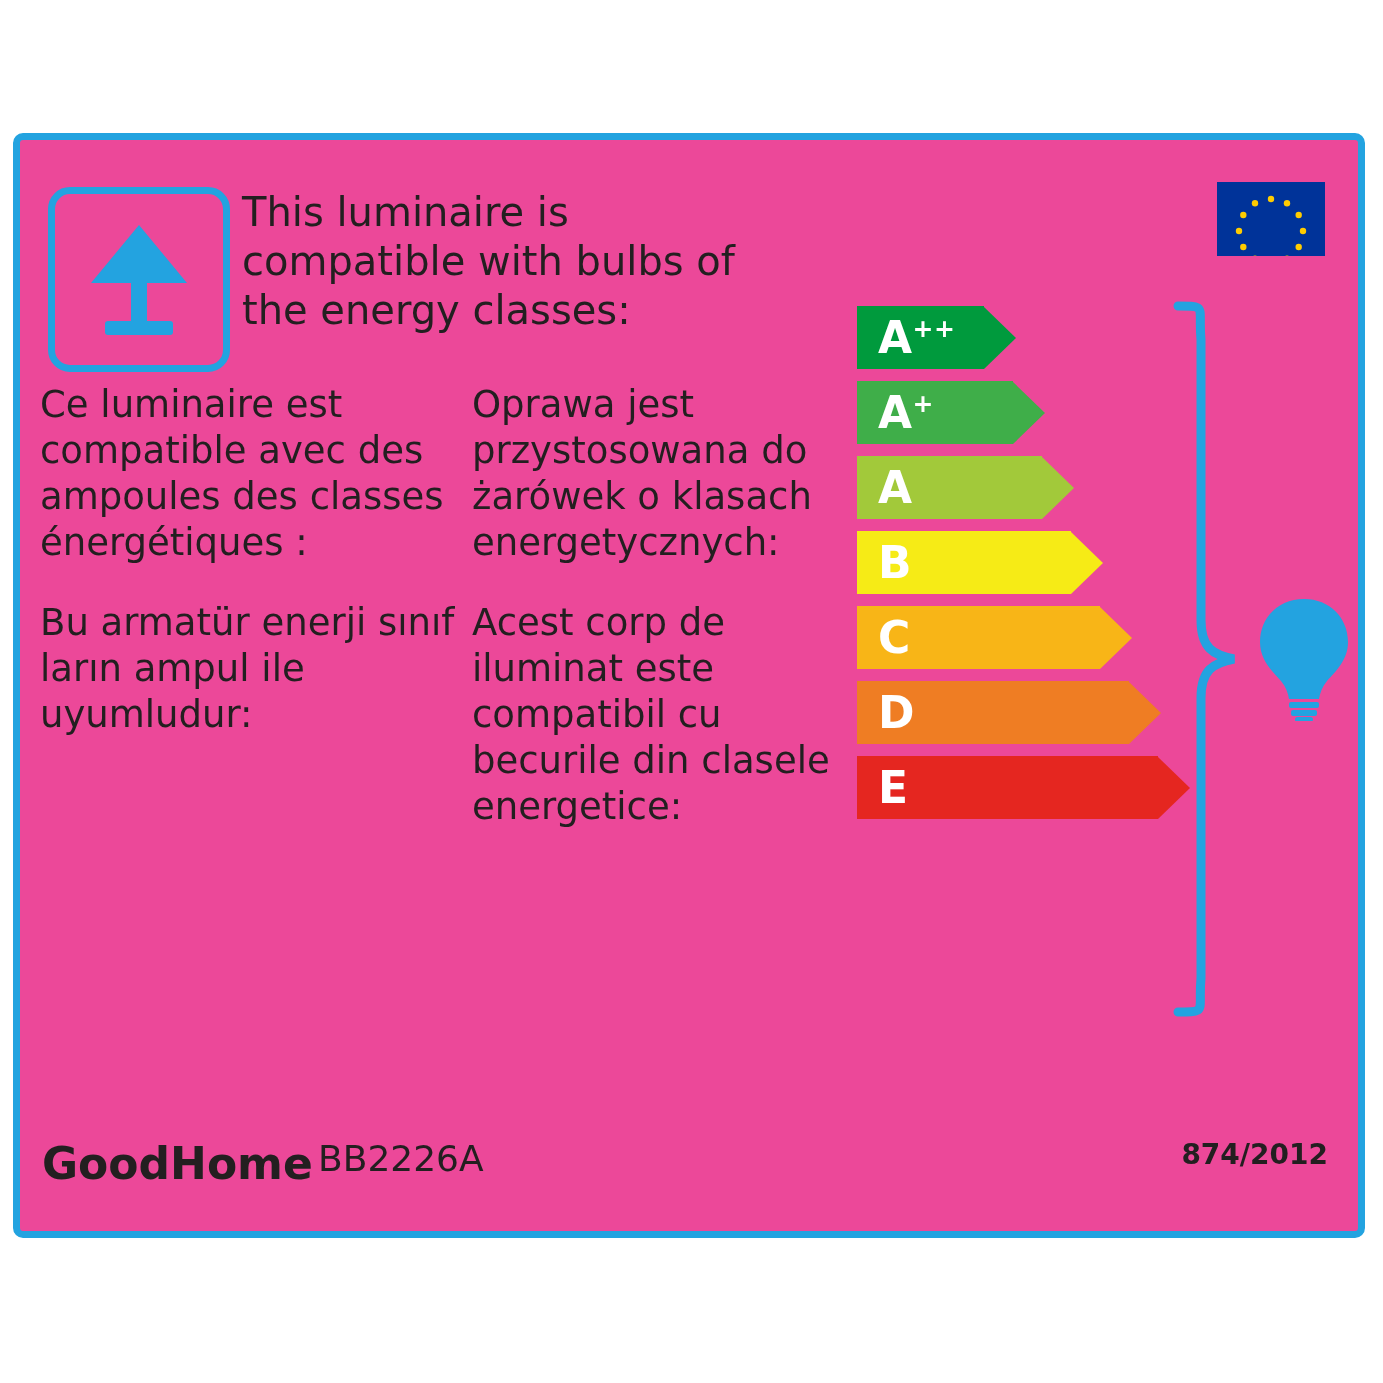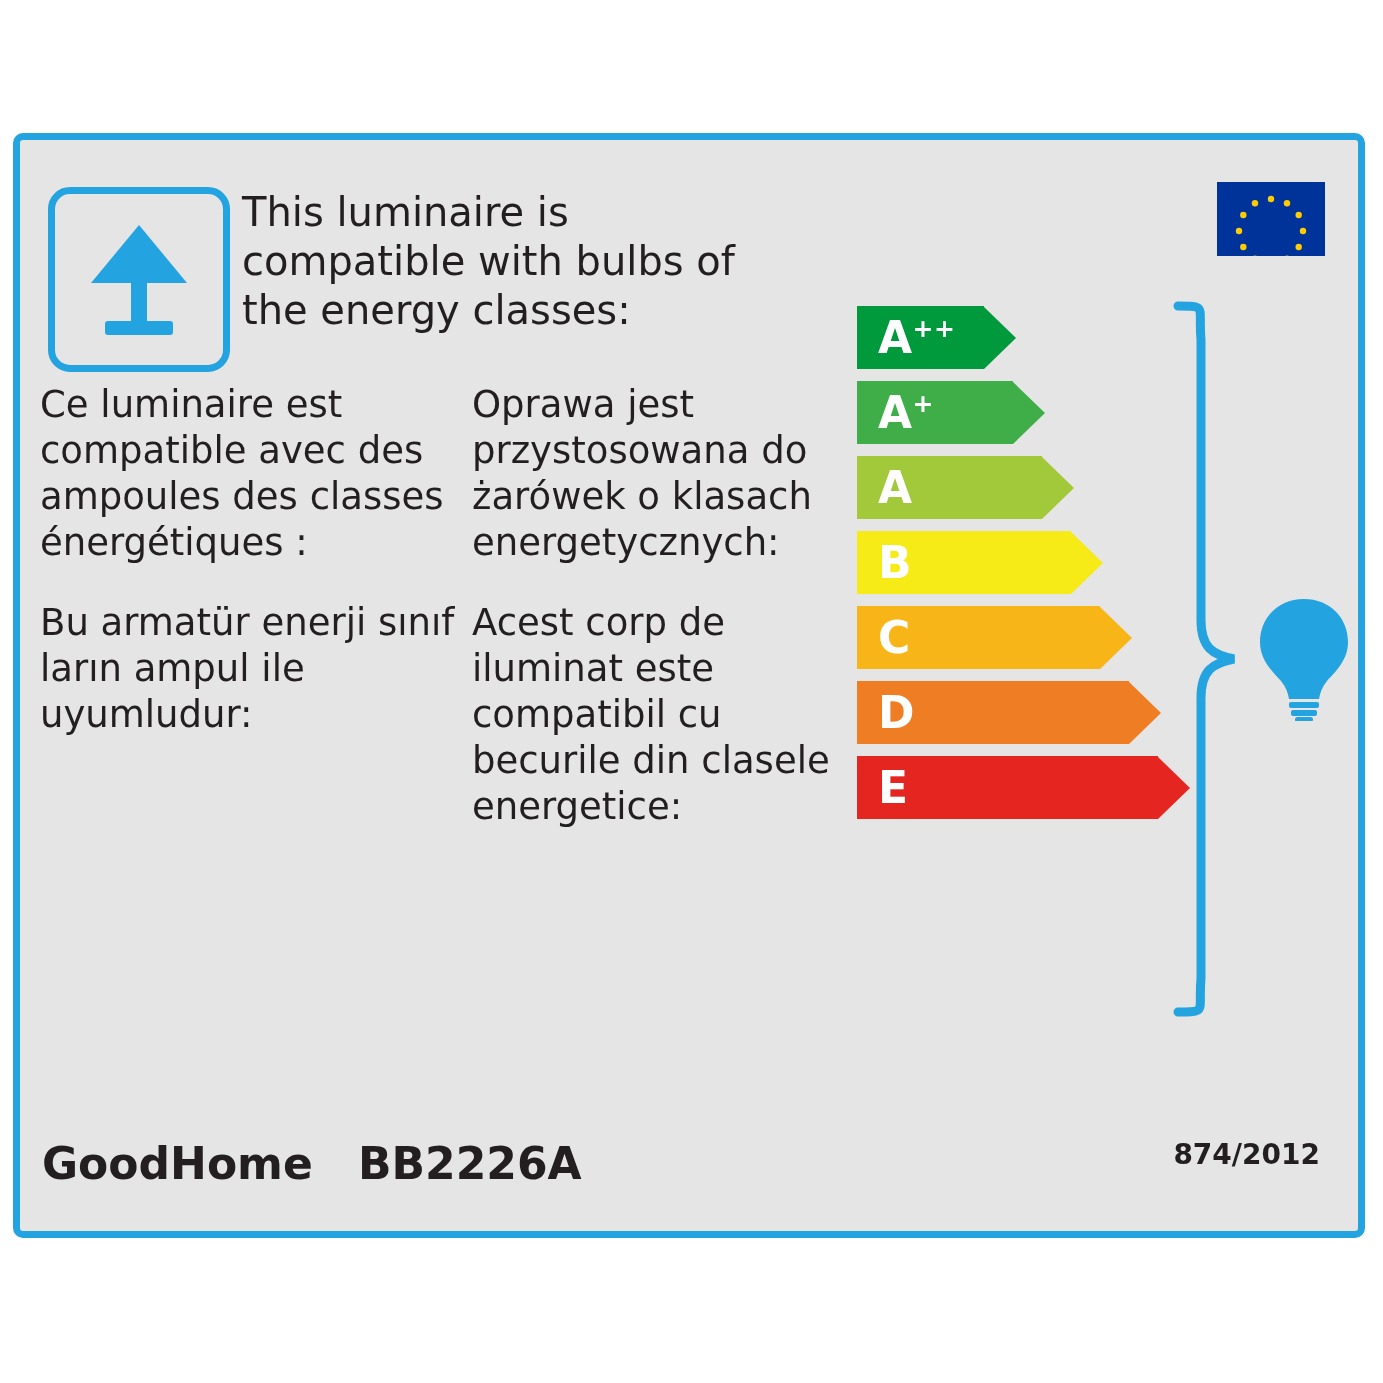--- a/index.html
+++ b/index.html
@@ -15,21 +15,21 @@
   }
   .label-card {
     position: absolute;
     left: 13px;
     top: 133px;
     width: 1352px;
     height: 1105px;
     border: 7px solid #23a3e0;
     border-radius: 10px;
     box-sizing: border-box;
-    background: #e5e5e5;
+    background: #ec4899;
   }
 
   
   .lamp-box {
     position: absolute;
     left: 28px;
     top: 47px;
     width: 182px;
     height: 185px;
     border: 7px solid #23a3e0;
@@ -133,40 +133,39 @@
   .bulb {
     position: absolute;
     left: 1232px;
     top: 455px;
   }
 
   
   .footer {
     position: absolute;
     left: 0;
-    right: 12px;
+    right: 4px;
     bottom: 33px;
     height: 60px;
   }
   .brand {
     position: absolute;
     left: 22px;
     top: 0;
     font-size: 44px;
     font-weight: bold;
     color: #231f20;
   }
   .model {
     position: absolute;
     left: 298px;
     top: 0;
-    font-size: 44px;
-    font-weight: bold;
-    color: #231f20;
-    margin-left: 40px;
+    font-size: 36px;
+    font-weight: normal;
+    color: #231f20;
   }
   .regulation {
     position: absolute;
     right: 26px;
     top: 0;
     font-size: 28px;
     font-weight: bold;
     color: #231f20;
   }
 </style>

